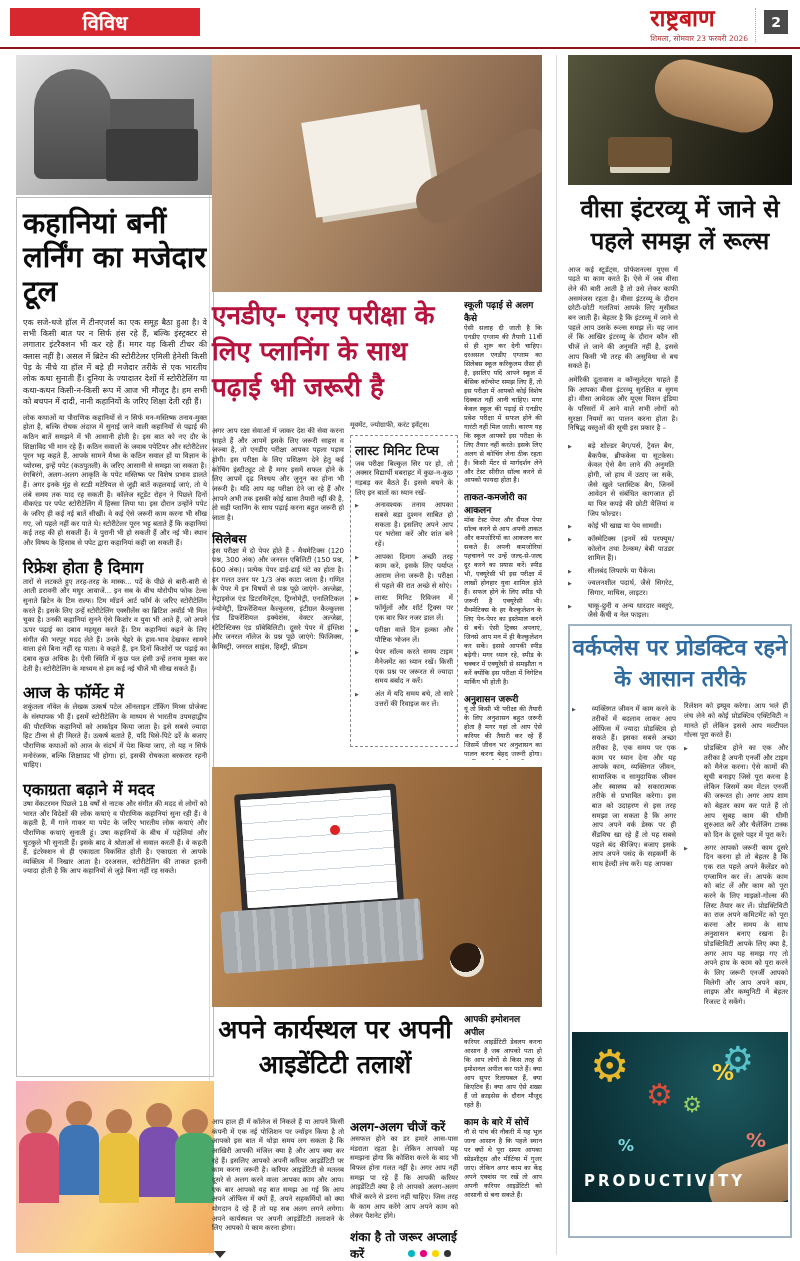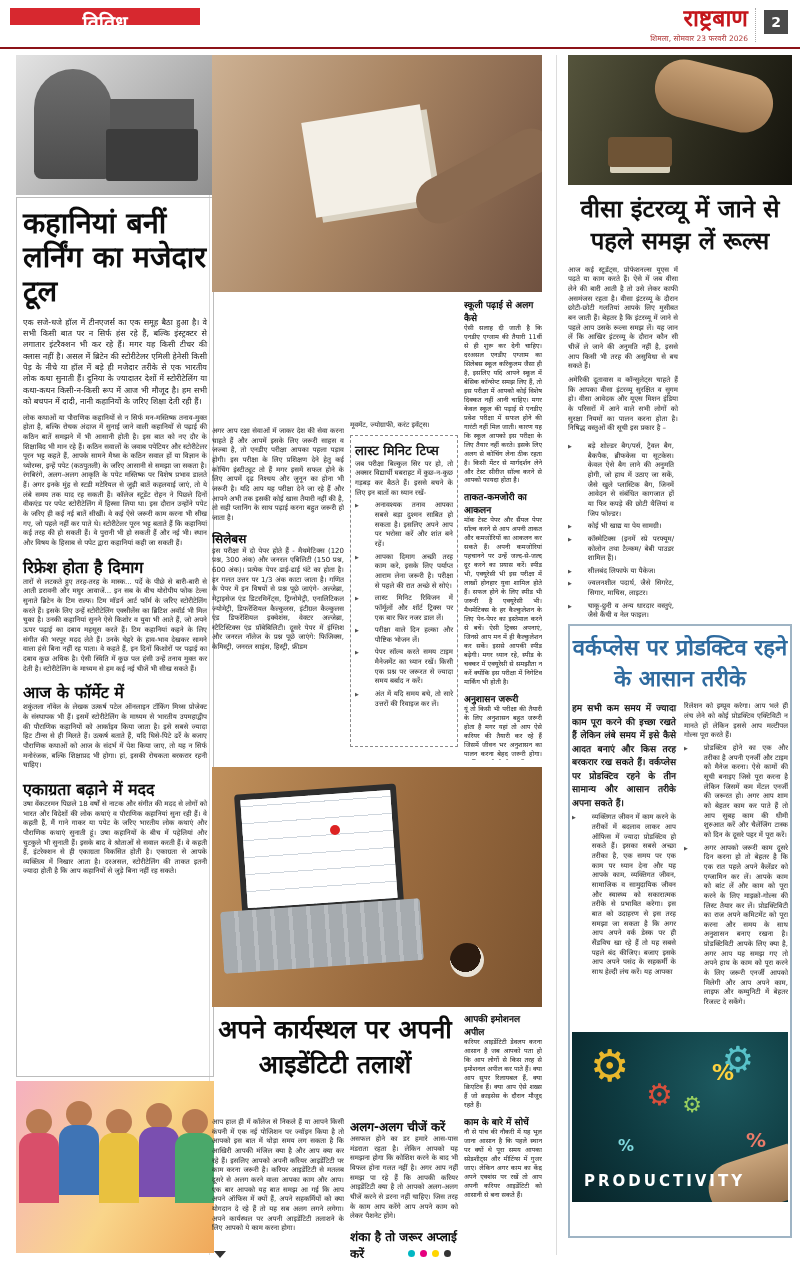--- a/index.html
+++ b/index.html
@@ -1,21 +1,21 @@
 <!DOCTYPE html>
 <html><head>
 <meta charset="utf-8">
 <style>
   html,body{margin:0;padding:0;background:#e9e9e9;}
   .page{position:relative;width:800px;height:1261px;background:#ffffff;margin:0 auto;
         font-family:"DejaVu Sans","Liberation Sans",sans-serif;color:#1a1a1a;overflow:hidden;}
   
-  .flag{position:absolute;left:10px;top:8px;width:190px;height:17px;background:#d7282f;
+  .flag{position:absolute;left:10px;top:8px;width:190px;height:28px;background:#d7282f;
         color:#fff;font-weight:bold;font-size:20px;text-align:center;line-height:30px;}
-  .mast{position:absolute;right:52px;top:6px;text-align:right;}
+  .mast{position:absolute;right:52px;top:6px;}
   .mast-title{color:#c4161c;font-weight:bold;font-size:23px;line-height:1.1;}
   .mast-date{color:#b03a3a;font-size:7.5px;margin-top:2px;}
   .pbadge{position:absolute;right:12px;top:10px;width:24px;height:24px;background:#4a4a4a;
           color:#fff;font-weight:bold;font-size:14px;text-align:center;line-height:24px;}
   .pb-sep{position:absolute;right:44px;top:8px;height:34px;border-left:1px dotted #aaa;}
   .hdr-rule{position:absolute;left:0;right:0;top:47px;height:2px;background:#8c1318;}
   .vrule{position:absolute;top:55px;height:1200px;width:1px;background:#dcdcdc;}
   .vr1{left:209px;} .vr2{left:556px;}
   
   .zone{position:absolute;top:55px;}
@@ -163,20 +163,21 @@
       <div class="pg-body" style="left:159px;background:#4aa86a;"></div>
     </div>
   </div>
 
   <div class="zone zcenter">
     <div class="photo photo-study">
       <div class="ps-paper"></div>
       <div class="ps-arm"></div>
     </div>
 
+    <div class="c-headline">एनडीए- एनए परीक्षा के लिए प्लानिंग के साथ पढ़ाई भी जरूरी है</div>
 
     <div class="c-colD">
       <div class="subhead c-sub-s" style="margin-top:0;">स्कूली पढ़ाई से अलग कैसे</div>
       <div class="body-t">ऐसी सलाह दी जाती है कि एनडीए एग्जाम की तैयारी 11वीं से ही शुरू कर देनी चाहिए। दरअसल एनडीए एग्जाम का सिलेबस स्कूल करिकुलम जैसा ही है, इसलिए यदि आपने स्कूल में बेसिक कॉन्सेप्ट समझ लिए हैं, तो इस परीक्षा में आपको कोई विशेष दिक्कत नहीं आनी चाहिए। मगर केवल स्कूल की पढ़ाई से एनडीए प्रवेश परीक्षा में सफल होने की गारंटी नहीं मिल जाती। कारण यह कि स्कूल आपको इस परीक्षा के लिए तैयार नहीं करते। इसके लिए अलग से कोचिंग लेना ठीक रहता है। किसी मेंटर से मार्गदर्शन लेने और टेस्ट सीरीज सॉल्व करने से आपको फायदा होता है।</div>
       <div class="subhead c-sub-s">ताकत-कमजोरी का आकलन</div>
       <div class="body-t">मॉक टेस्ट पेपर और सैंपल पेपर सॉल्व करने से आप अपनी ताकत और कमजोरियों का आकलन कर सकते हैं। अपनी कमजोरियां पहचानने पर उन्हें जल्द-से-जल्द दूर करने का प्रयास करें। स्पीड भी, एक्यूरेसी भी इस परीक्षा में लाखों होनहार युवा शामिल होते हैं। सफल होने के लिए स्पीड भी जरूरी है एक्यूरेसी भी। मैथमेटिक्स के हर कैल्कुलेशन के लिए पेन-पेपर का इस्तेमाल करने से बचें। ऐसी ट्रिक्स अपनाएं, जिनसे आप मन में ही कैल्कुलेशन कर सकें। इससे आपकी स्पीड बढ़ेगी। मगर ध्यान रहे, स्पीड के चक्कर में एक्यूरेसी से समझौता न करें क्योंकि इस परीक्षा में निगेटिव मार्किंग भी होती है।</div>
       <div class="subhead c-sub-s">अनुशासन जरूरी</div>
       <div class="body-t">यूं तो किसी भी परीक्षा की तैयारी के लिए अनुशासन बहुत जरूरी होता है मगर यहां तो आप ऐसे करियर की तैयारी कर रहे हैं जिसमें जीवन भर अनुशासन का पालन करना बेहद जरूरी होगा। इसलिए अभी से ही इसकी आदत डाल लें और पूरे अनुशासन के साथ पढ़ाई करें। यह आगे भी आपके काम आएगा।</div>
     </div>
 
@@ -295,21 +296,20 @@
             <span class="body-t">लंबे हैंडल वाले छाते। (जो बंद होने पर 20 सेंटीमीटर से अधिक लंबे हों)।</span>
           </div>
         <div class="body-t" style="margin-top:3px;">हालांकि यह सूची संपूर्ण नहीं है। इनके अलावा भी किसी वस्तु पर प्रतिबंध लगाया जा सकता है। कुल मिलाकर, आप अपने साथ जितना कम सामान लेकर आएं, उतना बेहतर होगा।</div>
       </div>
     </div>
 
     <div class="wp-box">
       <div class="wp-headline">वर्कप्लेस पर प्रोडक्टिव रहने के आसान तरीके</div>
       <div class="wp-cols">
         <div class="wp-c">
-          <div class="wp-intro">हम सभी कम समय में ज्यादा काम पूरा करने की इच्छा रखते हैं लेकिन लंबे समय में इसे कैसे आदत बनाएं और किस तरह बरकरार रख सकते हैं। वर्कप्लेस पर प्रोडक्टिव रहने के तीन सामान्य और आसान तरीके अपना सकते हैं।</div>
           <div class="bullet">
               <span class="b-ic">▶</span>
               <span class="body-t">व्यक्तिगत जीवन में काम करने के तरीकों में बदलाव लाकर आप ऑफिस में ज्यादा प्रोडक्टिव हो सकते हैं। इसका सबसे अच्छा तरीका है, एक समय पर एक काम पर ध्यान देना और यह आपके काम, व्यक्तिगत जीवन, सामाजिक व सामुदायिक जीवन और स्वास्थ्य को सकारात्मक तरीके से प्रभावित करेगा। इस बात को उदाहरण से इस तरह समझा जा सकता है कि अगर आप अपने वर्क डेस्क पर ही सैंडविच खा रहे हैं तो यह सबसे पहले बंद कीजिए। बजाए इसके आप अपने पसंद के सहकर्मी के साथ हेल्दी लंच करें। यह आपका</span>
             </div>
         </div>
         <div class="wp-c">
           <div class="body-t">रिलेशन को इम्प्रूव करेगा। आप भले ही लंच लेने को कोई प्रोडक्टिव एक्टिविटी न मानते हों लेकिन इससे आप मल्टीपल गोल्स पूरा करते हैं।</div>
           <div class="bullet">
               <span class="b-ic">▶</span>
               <span class="body-t">प्रोडक्टिव होने का एक और तरीका है अपनी एनर्जी और टाइम को मैनेज करना। ऐसे कामों की सूची बनाइए जिसे पूरा करना है लेकिन जिसमें कम मेंटल एनर्जी की जरूरत हो। अगर आप शाम को बेहतर काम कर पाते हैं तो आप सुबह काम की धीमी शुरुआत करें और चैलेंजिंग टास्क को दिन के दूसरे पहर में पूरा करें।</span>

